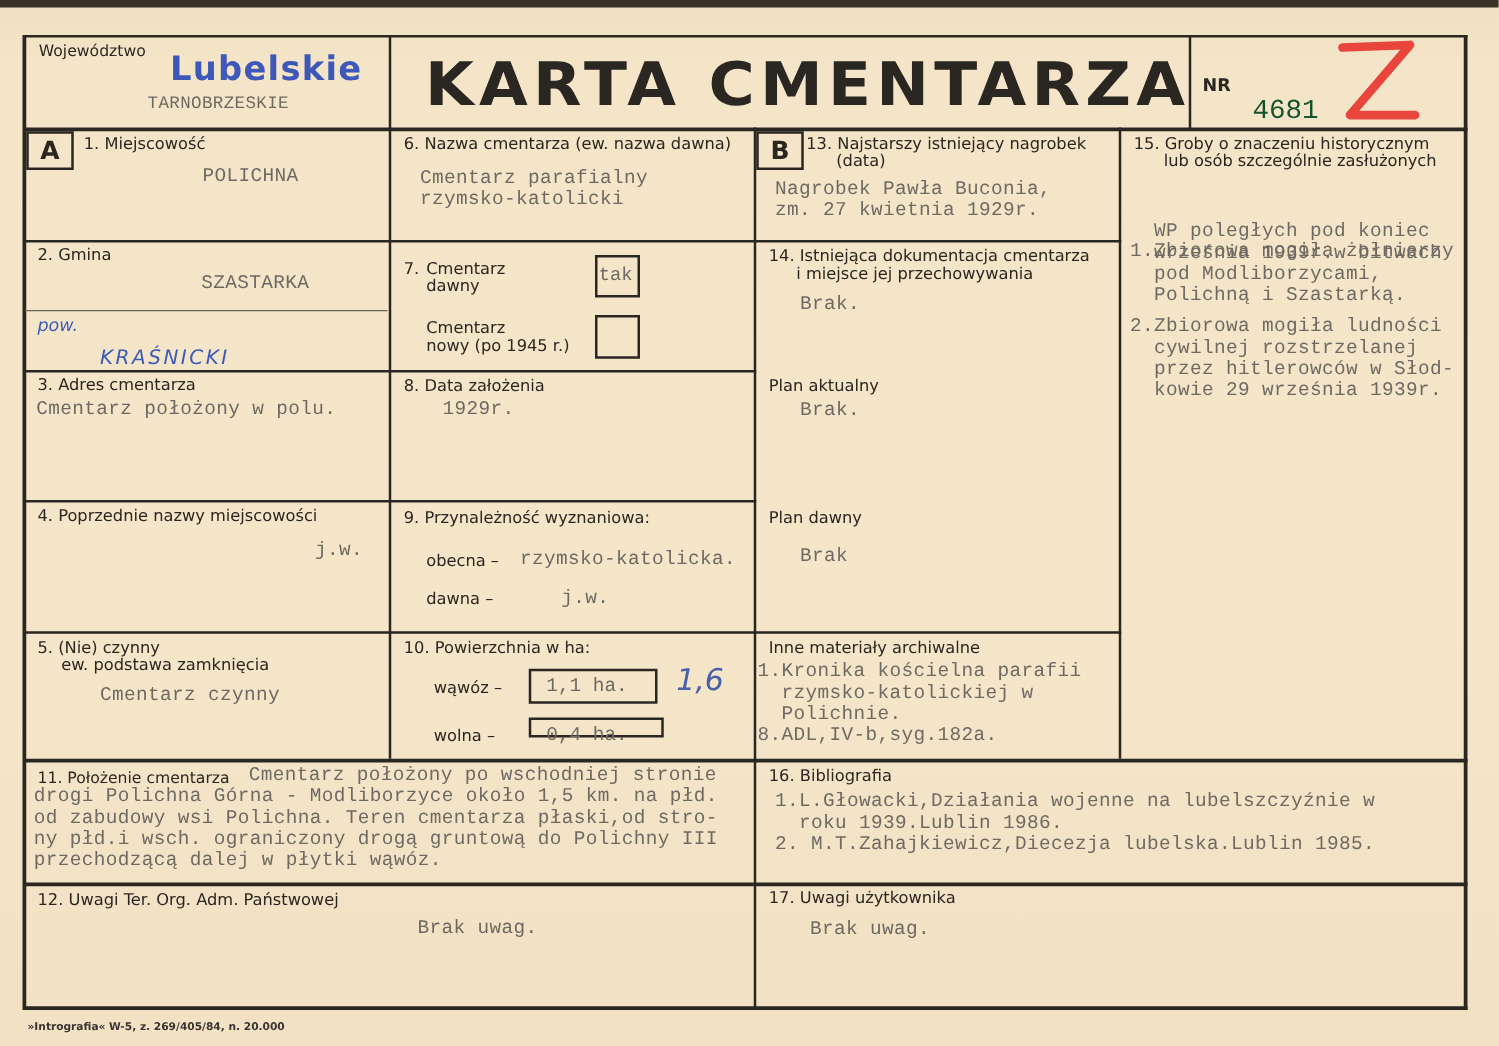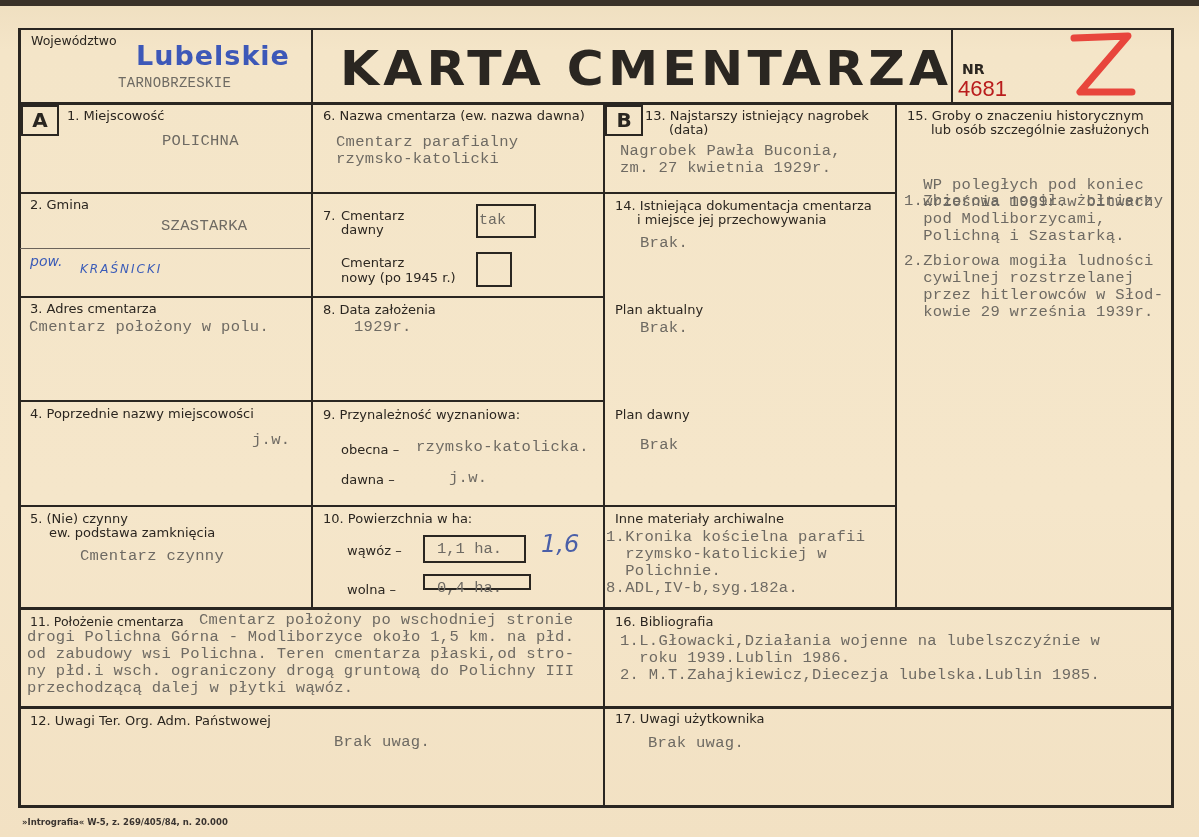--- a/index.html
+++ b/index.html
@@ -7,21 +7,21 @@
   .paper{position:absolute;left:0;top:0;width:1199px;height:837px;background:linear-gradient(180deg,#efdfc0 0%,#f4e5c8 6%,#f5e6ca 60%,#f2e1c3 100%);}
   .topband{position:absolute;left:0;top:0;width:1199px;height:6px;background:#3a3229;}
   .hl{position:absolute;background:#2a2621;height:2px;}
   .vl{position:absolute;background:#2a2621;width:2px;}
   .thin{background:#6b635a;height:1px;}
   .lbl{position:absolute;font-family:"DejaVu Sans",sans-serif;font-size:13px;line-height:15px;color:#2b2620;white-space:pre;}
   .tw{position:absolute;font-family:"Liberation Mono","DejaVu Sans Mono",monospace;font-size:15.5px;line-height:17px;color:#6e6a63;white-space:pre;letter-spacing:0.3px;}
   .title{position:absolute;left:340px;top:40px;font-family:"DejaVu Sans",sans-serif;font-weight:bold;font-size:48px;letter-spacing:4px;color:#2a2621;transform:scaleX(1.05);transform-origin:left;}
   .stamp{position:absolute;left:136px;top:40px;font-family:"DejaVu Sans",sans-serif;font-weight:bold;font-size:27px;color:#3d58b8;letter-spacing:1px;}
   .hand-blue{position:absolute;font-family:"DejaVu Sans",sans-serif;font-style:italic;color:#3a5bb8;}
-  .hand-grey{position:absolute;font-family:Liberation Sans, sans-serif;color:#b91c1c;}
+  .hand-grey{position:absolute;font-family:Liberation Mono, monospace;color:#14532d;margin-left:44px;}
   .letterbox{position:absolute;border:2px solid #2a2621;background:transparent;font-family:"DejaVu Sans",sans-serif;font-weight:bold;font-size:20px;text-align:center;line-height:26px;color:#2a2621;}
   .chk{position:absolute;border:2px solid #2a2621;box-sizing:border-box;}
   .chk span{position:absolute;left:1px;top:6px;font-family:"Liberation Mono",monospace;font-size:15px;color:#6e6a63;}
   .valbox{position:absolute;border:2px solid #2a2621;box-sizing:border-box;}
   .valbox span{position:absolute;left:12px;top:3px;font-family:"Liberation Mono",monospace;font-size:15.5px;color:#6e6a63;}
   .footer{position:absolute;left:22px;top:817px;font-family:"DejaVu Sans",sans-serif;font-size:8.5px;font-weight:bold;color:#3a3430;}
   .z{position:absolute;left:1068px;top:30px;width:68px;height:70px;}
 </style>
 </head>
 <body>
@@ -63,40 +63,40 @@
   <path d="M6 8 L60 6 L12 62 L64 62" fill="none" stroke="#e8453c" stroke-width="7" stroke-linecap="round" stroke-linejoin="round"></path>
 </svg>
 
 <div class="letterbox" style="left:21px;top:105px;width:34px;height:27px;">A</div>
 <div class="lbl" style="left:67px;top:108px;">1. Miejscowość</div>
 <div class="tw" style="left:162px;top:133px;">POLICHNA</div>
 
 <div class="lbl" style="left:30px;top:197px;">2. Gmina</div>
 <div class="tw" style="left:161px;top:218px;">SZASTARKA</div>
 <div class="hand-blue" style="left:30px;top:253px;font-size:14px;">pow.</div>
-<div class="hand-blue" style="left:80px;top:262px;font-size:12px;letter-spacing:2px;">KRAŚNICKI</div>
+<div class="hand-blue" style="left:80px;top:276px;font-size:16px;letter-spacing:2px;">KRAŚNICKI</div>
 
 <div class="lbl" style="left:30px;top:301px;">3. Adres cmentarza</div>
 <div class="tw" style="left:29px;top:319px;">Cmentarz położony w polu.</div>
 
 <div class="lbl" style="left:30px;top:406px;">4. Poprzednie nazwy miejscowości</div>
 <div class="tw" style="left:252px;top:432px;">j.w.</div>
 
 <div class="lbl" style="left:30px;top:511px;">5. (Nie) czynny</div>
 <div class="lbl" style="left:49px;top:525px;">ew. podstawa zamknięcia</div>
 <div class="tw" style="left:80px;top:548px;">Cmentarz czynny</div>
 
 <div class="lbl" style="left:323px;top:108px;">6. Nazwa cmentarza (ew. nazwa dawna)</div>
 <div class="tw" style="left:336px;top:134px;">Cmentarz parafialny</div>
 <div class="tw" style="left:336px;top:151px;">rzymsko-katolicki</div>
 
 <div class="lbl" style="left:323px;top:208px;">7.</div>
 <div class="lbl" style="left:341px;top:208px;">Cmentarz</div>
 <div class="lbl" style="left:341px;top:222px;">dawny</div>
-<div class="chk" style="left:476px;top:204px;width:60px;height:34px;">
+<div class="chk" style="left:476px;top:204px;width:36px;height:34px;">
     <span>tak</span>
   </div>
 <div class="lbl" style="left:341px;top:255px;">Cmentarz</div>
 <div class="lbl" style="left:341px;top:270px;">nowy (po 1945 r.)</div>
 <div class="chk" style="left:476px;top:252px;width:36px;height:35px;">
     <span></span>
   </div>
 
 <div class="lbl" style="left:323px;top:302px;">8. Data założenia</div>
 <div class="tw" style="left:354px;top:319px;">1929r.</div>

